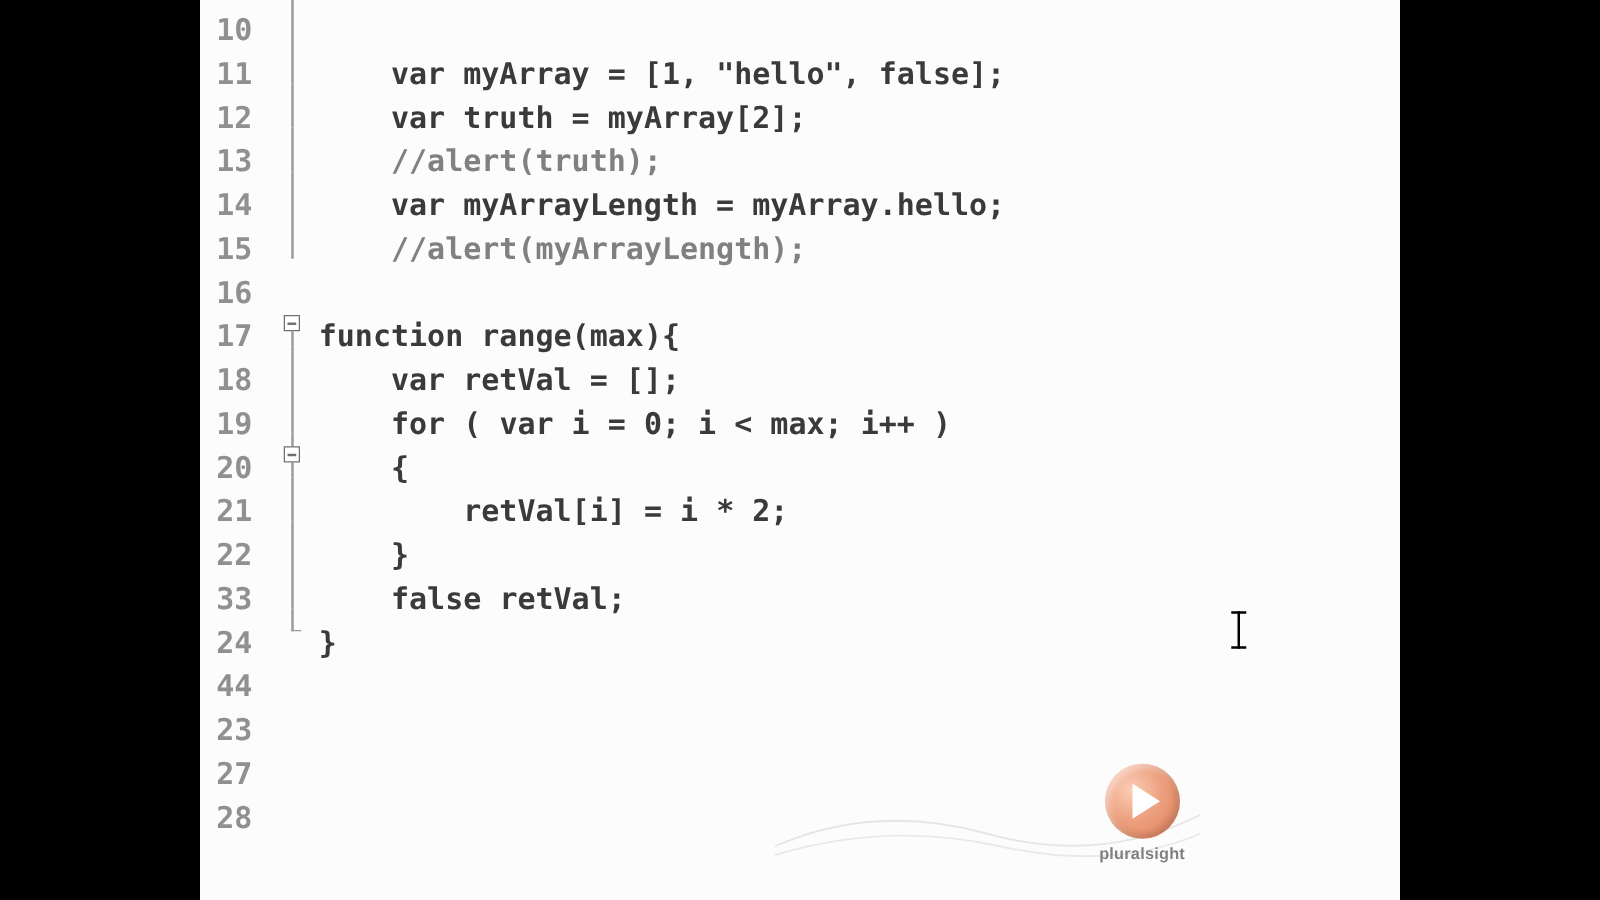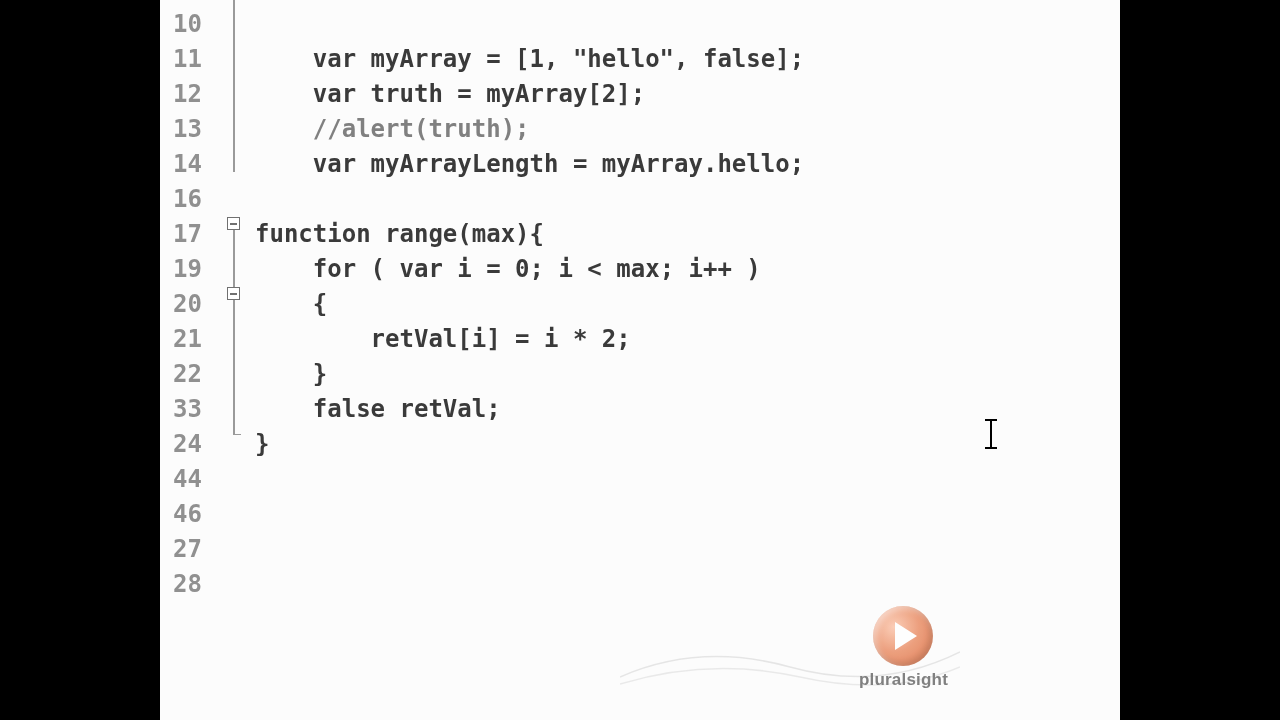--- a/index.html
+++ b/index.html
@@ -134,21 +134,21 @@
     content:"";
     position:absolute;
     left:22px; top:16px;
     width:0; height:0;
     border-left: 22px solid #fff;
     border-top: 14px solid transparent;
     border-bottom: 14px solid transparent;
   }
   .wm-text {
     font-family: Arial, sans-serif;
-    font-size: 17px;
+    font-size: 13px;
     font-weight: 600;
     color: #7a7a7a;
     letter-spacing: 0.2px;
   }
   .wave {
     position:absolute;
     right:160px;
     bottom:28px;
     width:340px;
     height:70px;
@@ -190,33 +190,47 @@
         <div class="code"><span class="punc">    </span><span class="comm">//alert(truth);</span></div>
       </div>
       <div class="row">
         <div class="ln">14</div>
         <div class="fold-col">
           <div class="fold-line"></div>
         </div>
         <div class="code"><span class="punc">    </span><span class="kw">var </span><span class="ident">myArrayLength</span><span class="punc"> = </span><span class="ident">myArray</span><span class="punc">.</span><span class="ident">hello</span><span class="punc">;</span></div>
       </div>
       <div class="row">
+        <div class="ln">15</div>
+        <div class="fold-col">
+          <div class="fold-line"></div>
+        </div>
+        <div class="code"><span class="punc">    </span><span class="comm">//alert(myArrayLength);</span></div>
+      </div>
+      <div class="row">
         <div class="ln">16</div>
         <div class="fold-col"></div>
         <div class="code"></div>
       </div>
       <div class="row">
         <div class="ln">17</div>
         <div class="fold-col">
           <div class="fold-box"></div>
           <div class="fold-line start"></div>
         </div>
         <div class="code"><span class="kw">function </span><span class="ident">range</span><span class="punc">(</span><span class="ident">max</span><span class="punc">){</span></div>
       </div>
       <div class="row">
+        <div class="ln">18</div>
+        <div class="fold-col">
+          <div class="fold-line"></div>
+        </div>
+        <div class="code"><span class="punc">    </span><span class="kw">var </span><span class="ident">retVal</span><span class="punc"> = [];</span></div>
+      </div>
+      <div class="row">
         <div class="ln">19</div>
         <div class="fold-col">
           <div class="fold-line"></div>
         </div>
         <div class="code"><span class="punc">    </span><span class="kw">for </span><span class="punc">( </span><span class="kw">var </span><span class="ident">i</span><span class="punc"> = </span><span class="num">0</span><span class="punc">; </span><span class="ident">i</span><span class="punc"> &lt; </span><span class="ident">max</span><span class="punc">; </span><span class="ident">i</span><span class="punc">++ )</span></div>
       </div>
       <div class="row">
         <div class="ln">20</div>
         <div class="fold-col">
           <div class="fold-line"></div>
@@ -252,21 +266,21 @@
         </div>
         <div class="code"><span class="punc">}</span></div>
         <div class="caret" style="position: absolute; left: 830px; top: 2px;"></div>
       </div>
       <div class="row">
         <div class="ln">44</div>
         <div class="fold-col"></div>
         <div class="code"></div>
       </div>
       <div class="row">
-        <div class="ln">46</div>
+        <div class="ln">23</div>
         <div class="fold-col"></div>
         <div class="code"></div>
       </div>
       <div class="row">
         <div class="ln">27</div>
         <div class="fold-col"></div>
         <div class="code"></div>
       </div>
       <div class="row">
         <div class="ln">28</div>

